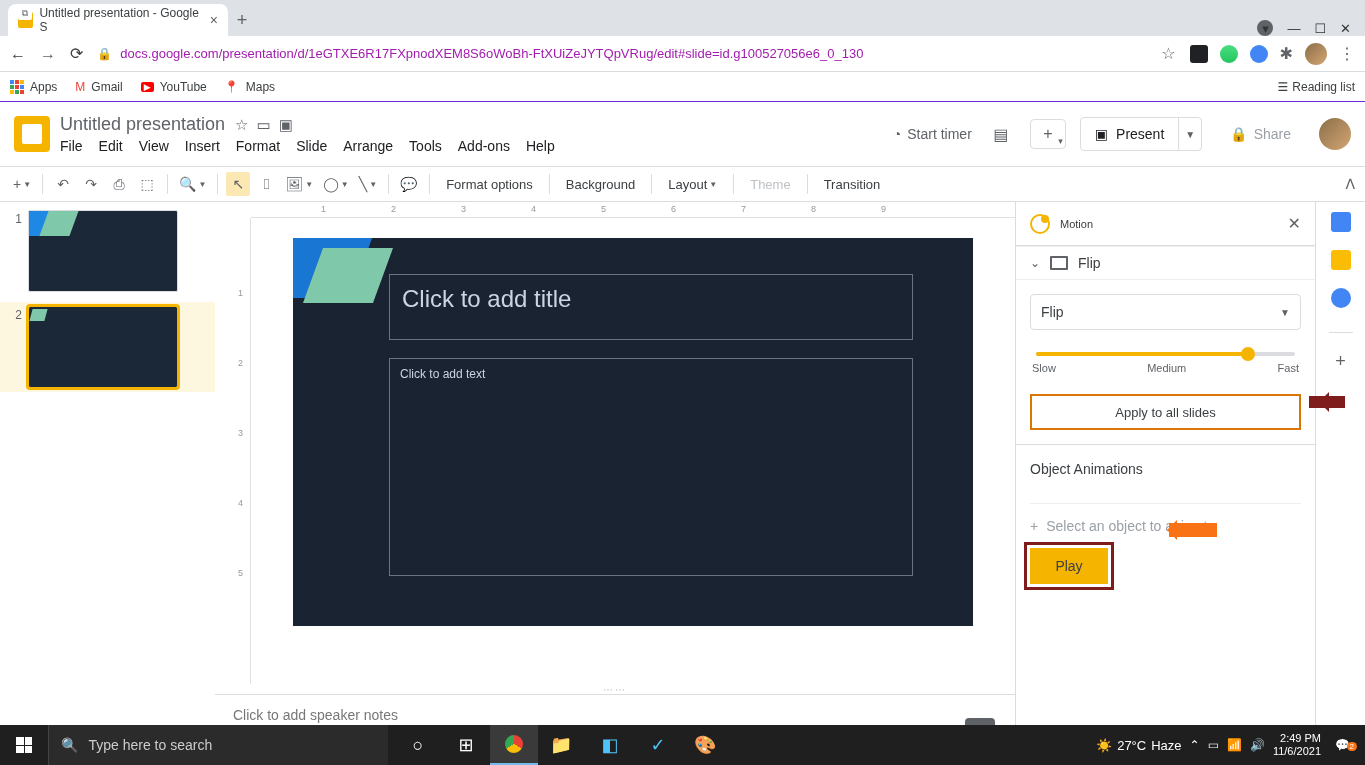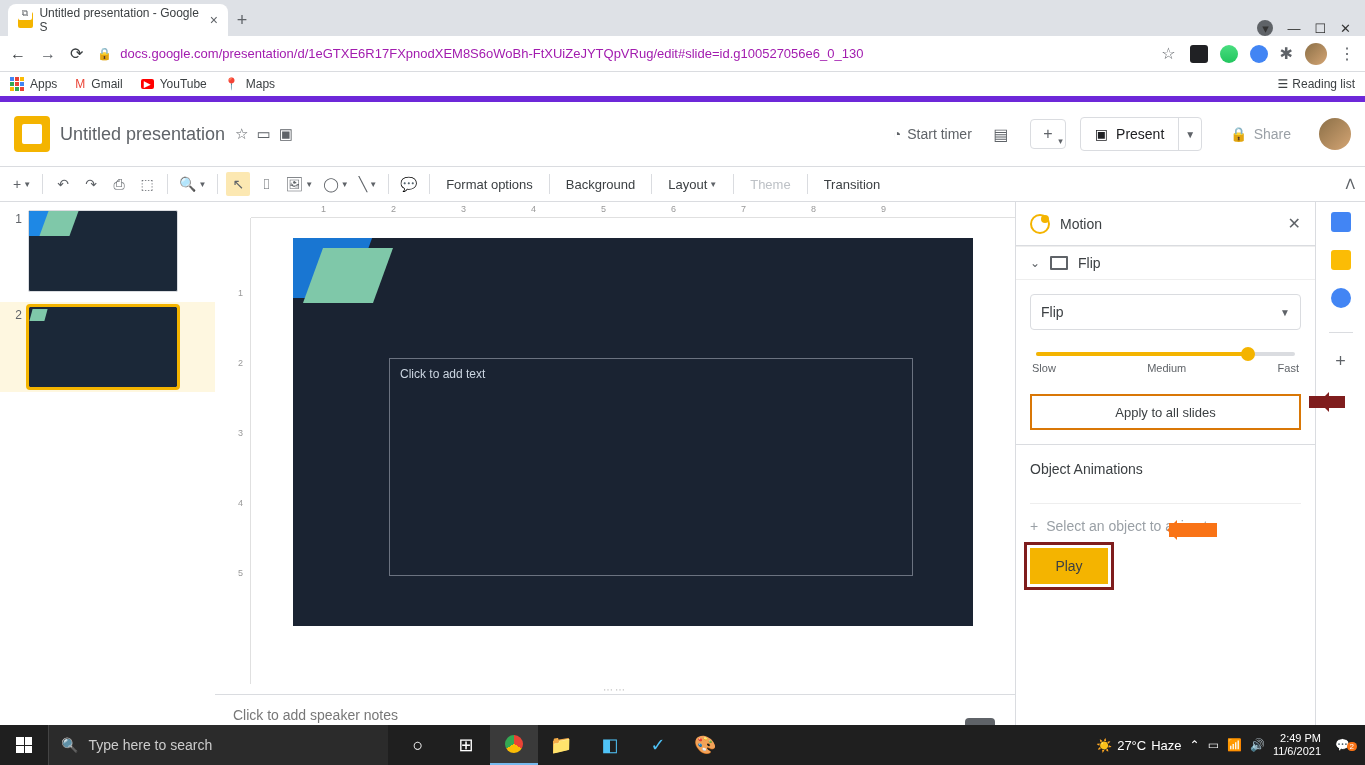--- a/index.html
+++ b/index.html
@@ -18,21 +18,21 @@
 .nav-bar { height: 36px; background: #fff; display: flex; align-items: center; padding: 0 10px; gap: 14px; border-bottom: 1px solid #dadce0; }
 .nav-bar .nav-btn { color: #5f6368; font-size: 16px; }
 .nav-bar .nav-btn.enabled { color: #3c4043; }
 .url-bar { flex: 1; display: flex; align-items: center; gap: 8px; font-size: 13px; color: #5f6368; }
 .lock-icon { color: #5f6368; font-size: 12px; }
 .url-text { color: #a21caf; }
 .nav-right { display: flex; gap: 12px; align-items: center; }
 .ext-icon { width: 18px; height: 18px; border-radius: 3px; }
 .avatar-sm { width: 22px; height: 22px; border-radius: 50%; background: linear-gradient(135deg,#8b6f47,#d4a574); }
 
-.bookmarks-bar { height: 30px; background: #fff; display: flex; align-items: center; padding: 0 10px; gap: 18px; border-bottom: 6px solid #6d28d9; font-size: 12px; color: #3c4043; }
+.bookmarks-bar { height: 30px; background: #fff; display: flex; align-items: center; padding: 0 10px; gap: 18px; border-bottom: 1px solid #6d28d9; font-size: 12px; color: #3c4043; }
 .bm-item { display: flex; align-items: center; gap: 6px; }
 .apps-icon { width: 14px; height: 14px; display: grid; grid-template-columns: repeat(3,1fr); gap: 1px; }
 .apps-icon span { background: #4285f4; }
 .apps-icon span:nth-child(2){background:#ea4335}.apps-icon span:nth-child(3){background:#fbbc05}.apps-icon span:nth-child(4){background:#34a853}.apps-icon span:nth-child(5){background:#ea4335}.apps-icon span:nth-child(6){background:#4285f4}.apps-icon span:nth-child(7){background:#fbbc05}.apps-icon span:nth-child(8){background:#34a853}.apps-icon span:nth-child(9){background:#ea4335}
 .reading-list { margin-left: auto; display: flex; align-items: center; gap: 4px; }
 
 
 .app-header { height: 64px; display: flex; align-items: center; padding: 8px 14px; gap: 10px; }
 .slides-logo { width: 36px; height: 36px; background: #f4b400; border-radius: 4px; position: relative; }
 .slides-logo::after { content: ''; position: absolute; inset: 8px; background: #fff; border-radius: 2px; }
@@ -92,21 +92,21 @@
 
 .drag-handle { height: 10px; display: flex; justify-content: center; align-items: center; color: #bbb; font-size: 10px; letter-spacing: 2px; }
 .speaker-notes { height: 62px; border-top: 1px solid #dadce0; padding: 12px 18px; font-size: 14px; color: #777; position: relative; }
 .explore-btn { position: absolute; right: 20px; bottom: 8px; width: 30px; height: 30px; background: #5f6368; border-radius: 4px; display: flex; align-items: center; justify-content: center; color: #fff; font-size: 14px; }
 
 
 .motion-panel { width: 300px; border-left: 1px solid #dadce0; display: flex; flex-direction: column; }
 .mp-header { height: 44px; display: flex; align-items: center; padding: 0 14px; gap: 10px; border-bottom: 1px solid #dadce0; }
 .mp-title-icon { width: 20px; height: 20px; border: 2px solid #f4b400; border-radius: 50%; position:relative; }
 .mp-title-icon::after{content:'';position:absolute;width:8px;height:8px;border-radius:50%;background:#f4b400;top:-1px;right:-1px;}
-.mp-title { font-size: 14px; color: #3c4043; flex: 1; }
+.mp-title { font-size: 11px; color: #3c4043; flex: 1; }
 .mp-close { color: #5f6368; font-size: 16px; }
 .mp-section-title { padding: 16px 14px 12px; font-size: 14px; color: #3c4043; font-weight: 500; }
 .mp-flip-row { display: flex; align-items: center; padding: 8px 14px; gap: 10px; border-top: 1px solid #eee; border-bottom: 1px solid #eee; }
 .flip-caret { font-size: 12px; color: #5f6368; }
 .flip-rect { width: 18px; height: 14px; border: 2px solid #5f6368; border-radius: 1px; }
 .flip-label { font-size: 14px; color: #3c4043; }
 .mp-select { margin: 14px; border: 1px solid #dadce0; border-radius: 4px; height: 36px; display: flex; align-items: center; padding: 0 10px; font-size: 14px; color: #3c4043; justify-content: space-between; }
 .mp-slider { margin: 8px 20px 2px; height: 4px; background: #dadce0; position: relative; border-radius: 2px; }
 .mp-slider-fill { position: absolute; left: 0; width: 82%; height: 100%; background: #f4b400; border-radius: 2px; }
 .mp-slider-thumb { position: absolute; left: 82%; top: -5px; width: 14px; height: 14px; background: #f4b400; border-radius: 50%; margin-left: -7px; }
@@ -227,20 +227,32 @@
   <div class="slides-logo"></div>
   <div class="title-area">
     <div class="doc-title-row">
       <span class="doc-title">Untitled presentation</span>
       <div class="title-icons">
         <span>☆</span>
         <span>▭</span>
         <span>▣</span>
       </div>
     </div>
+    <div class="menus">
+      <span>File</span>
+      <span>Edit</span>
+      <span>View</span>
+      <span>Insert</span>
+      <span>Format</span>
+      <span>Slide</span>
+      <span>Arrange</span>
+      <span>Tools</span>
+      <span>Add-ons</span>
+      <span>Help</span>
+    </div>
   </div>
   <div class="header-right">
     <div class="timer">
       <span>◔</span>
       <span>Start timer</span>
     </div>
     <div class="hdr-icon-btn">▤</div>
     <div class="hdr-box">+<span class="caret">▾</span></div>
     <div class="present-btn">
       <div class="present-main">
@@ -325,20 +337,21 @@
         <span style="top:70px">1</span>
           <span style="top:140px">2</span>
           <span style="top:210px">3</span>
           <span style="top:280px">4</span>
           <span style="top:350px">5</span>
       </div>
       <div class="slide-holder">
         <div class="slide">
           <div class="slide-deco1"></div>
             <div class="slide-deco2"></div>
+          <div class="title-box">Click to add title</div>
           <div class="text-box">Click to add text</div>
         </div>
       </div>
     </div>
     <div class="drag-handle">⋯⋯</div>
     <div class="speaker-notes">
       <span>Click to add speaker notes</span>
       <div class="explore-btn">✦</div>
     </div>
   </div>

